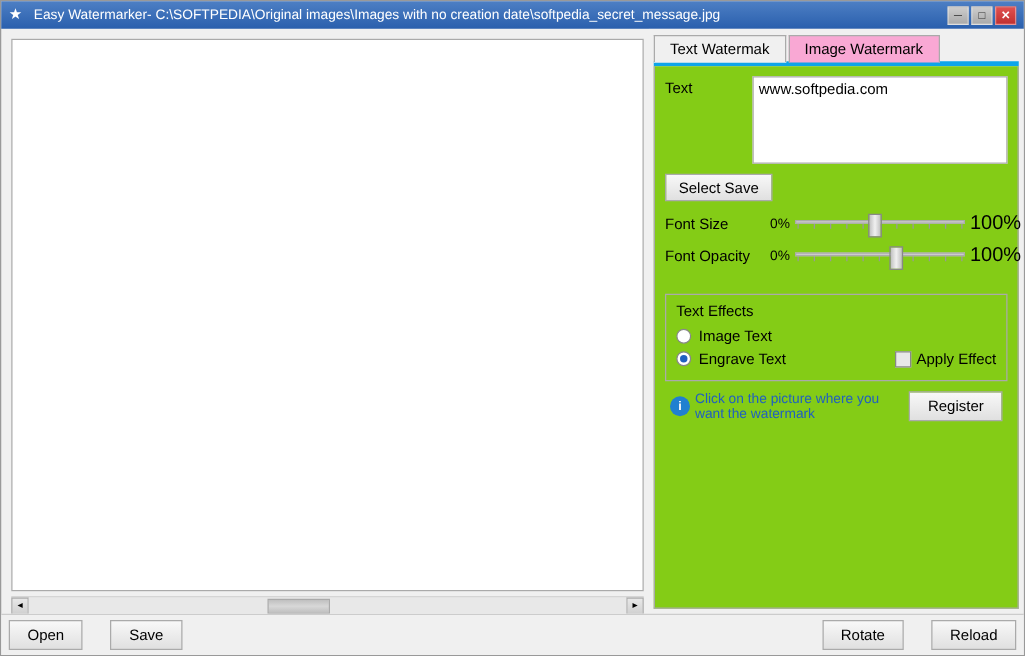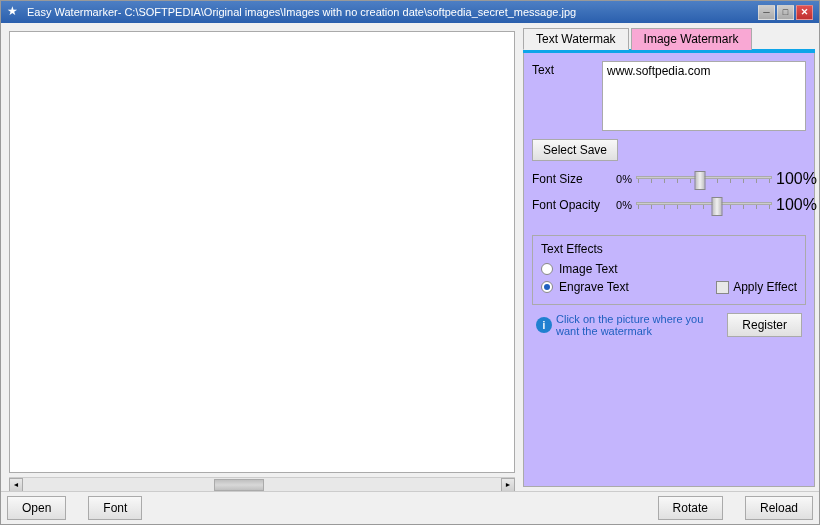--- a/index.html
+++ b/index.html
@@ -174,21 +174,21 @@
     .tab.active {
       background: #f0f0f0;
       border-bottom: 1px solid #f0f0f0;
       z-index: 1;
     }
     .panel-content {
       border: 1px solid #aaa;
       border-top: none;
       padding: 8px;
       flex: 1;
-      background: #c4b5fd;
+      background: #84cc16;
     }
     .form-row {
       display: flex;
       align-items: flex-start;
       margin-bottom: 8px;
     }
     .form-label {
       width: 70px;
       font-size: 12px;
       padding-top: 2px;
@@ -521,18 +521,18 @@
             <span>Click on the picture where you want the watermark</span>
           </div>
           <button class="register-btn">Register</button>
         </div>
       </div>
     </div>
   </div>
 
   <div class="main-bottom">
     <button class="main-btn">Open</button>
-    <button class="main-btn">Font</button>
+    <button class="main-btn">Save</button>
     <div class="spacer"></div>
     <button class="main-btn">Rotate</button>
     <button class="main-btn">Reload</button>
   </div>
 </div>
 
 </body></html>

